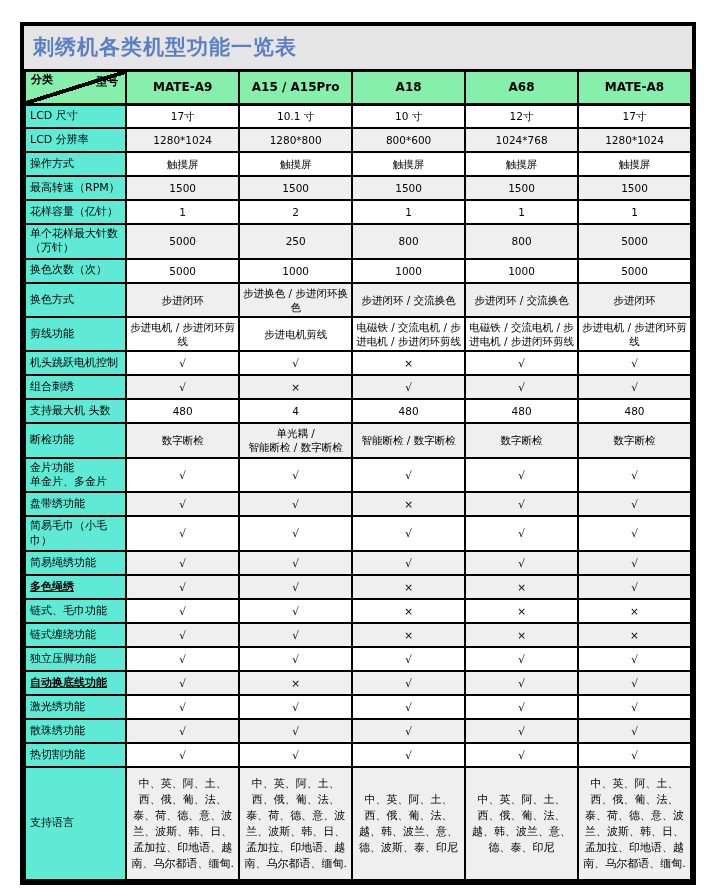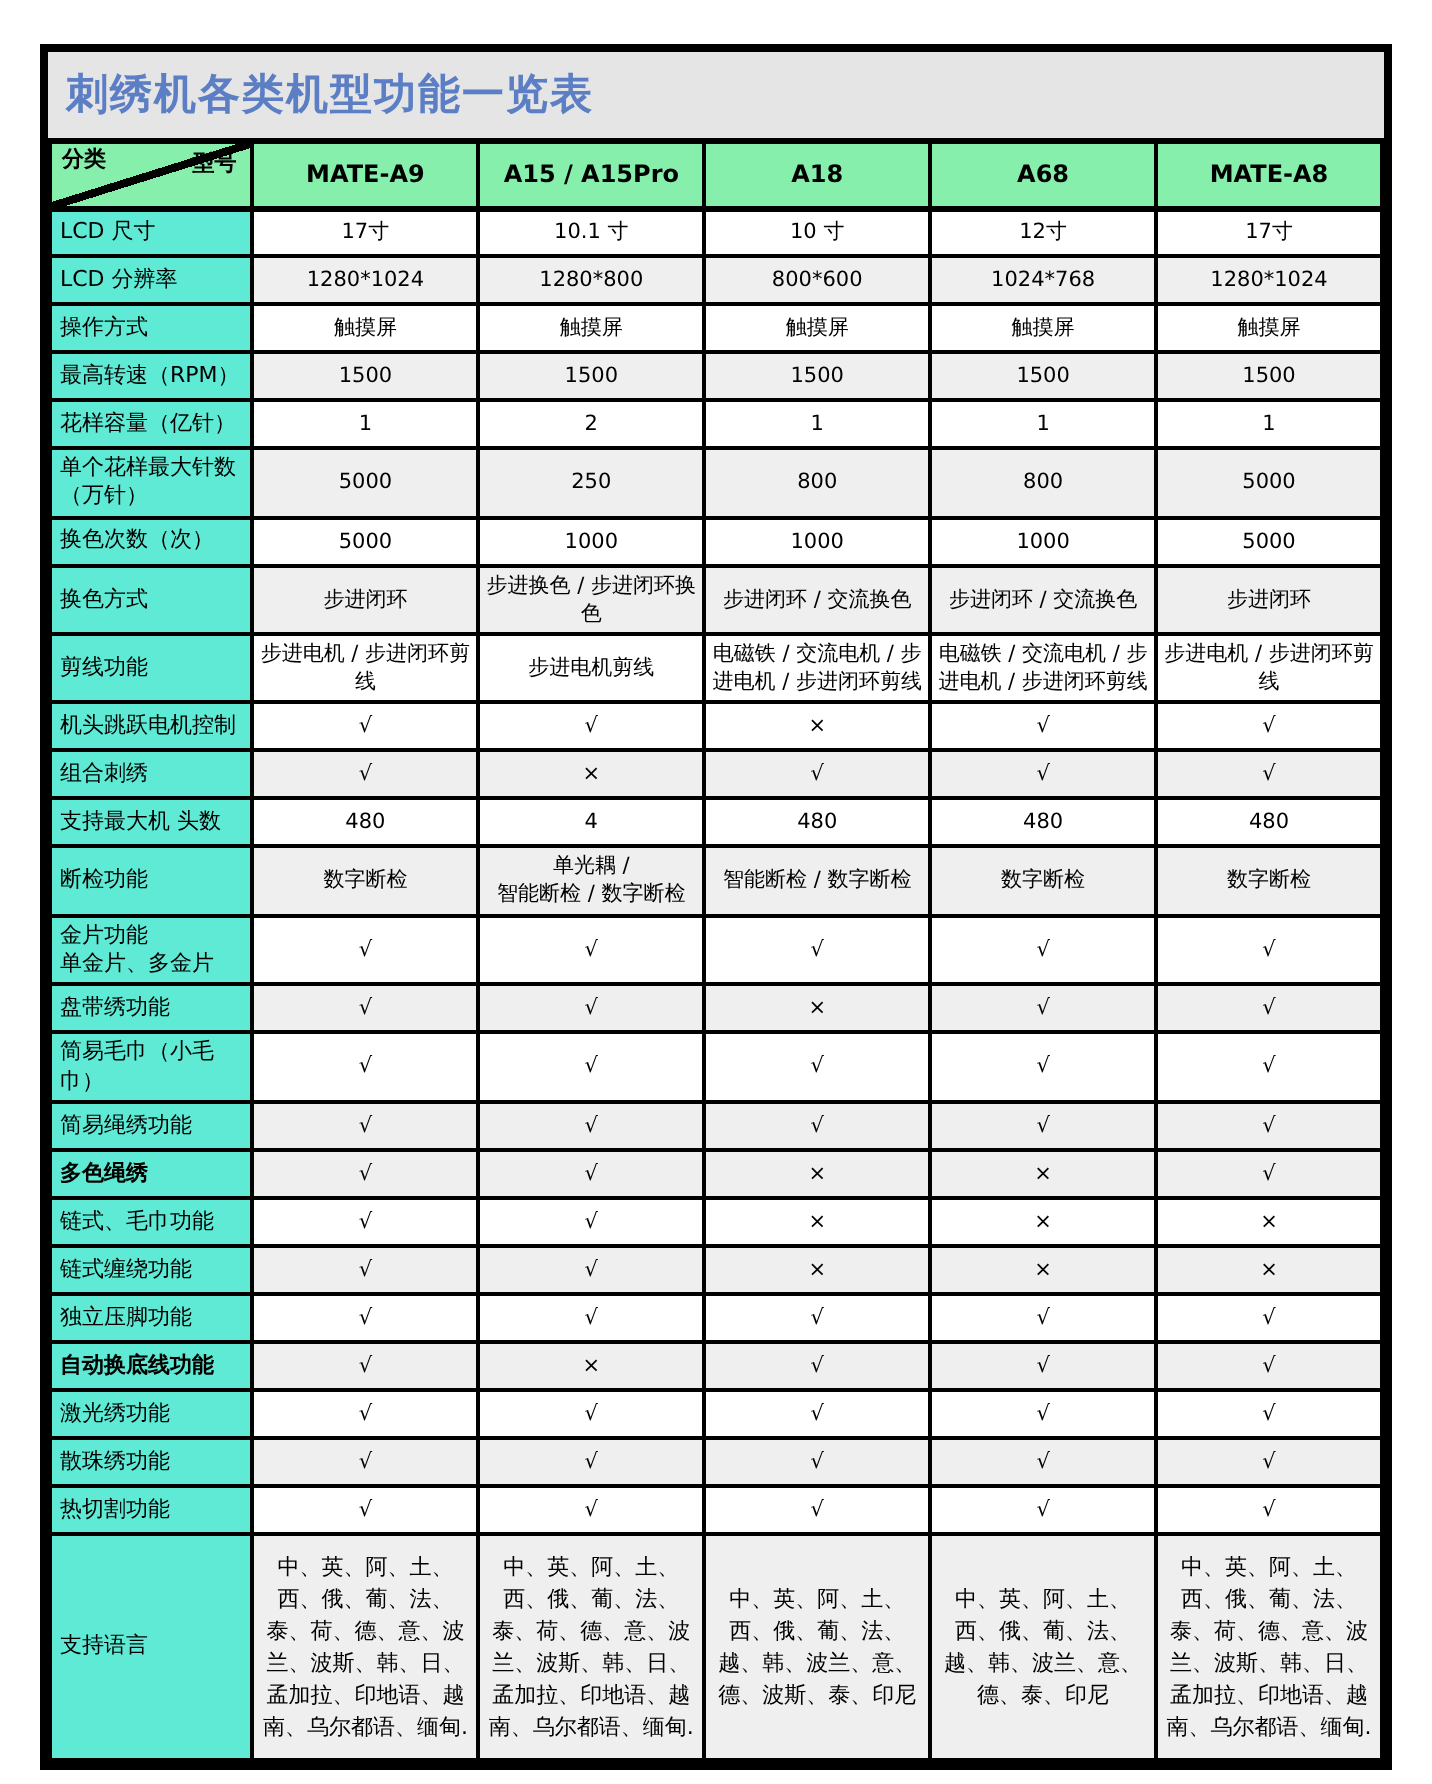--- a/index.html
+++ b/index.html
@@ -67,21 +67,21 @@
     background: #fff;
     font-size: 10.5px;
     text-align: center;
     padding: 2px 2px;
     white-space: pre-line;
     line-height: 1.35;
     height: 24px;
   }
   tr.shaded td.value-cell { background: #EFEFEF; }
   tr td.bold, tr.bold-vals td.value-cell { font-weight: normal; }
-  td.label-cell.bold { font-weight: bold; }
+  td.label-cell.bold { font-weight: bold; text-decoration: underline; }
 
   tr.lang-row td.value-cell {
     padding: 8px 3px;
     height: 100px;
     font-size: 11px;
     line-height: 1.45;
   }
 </style>
 </head>
 <body>

